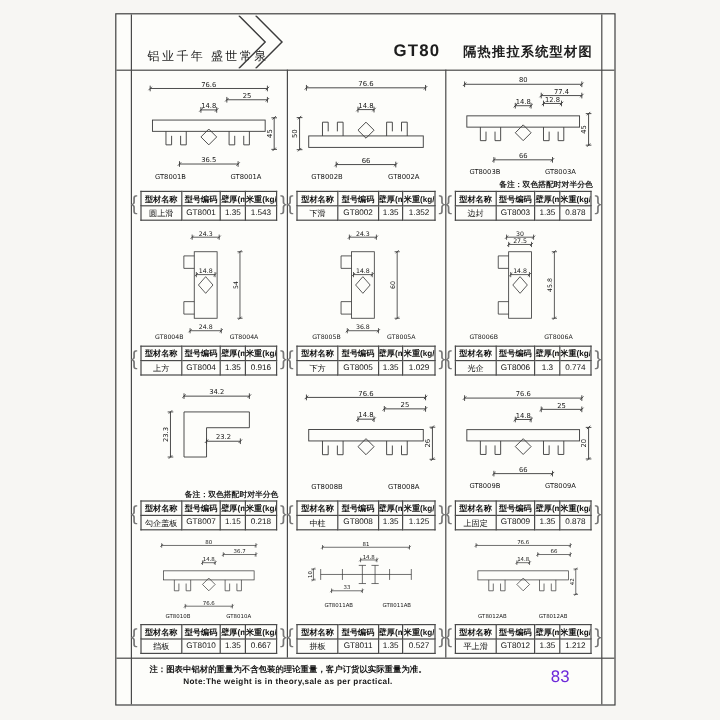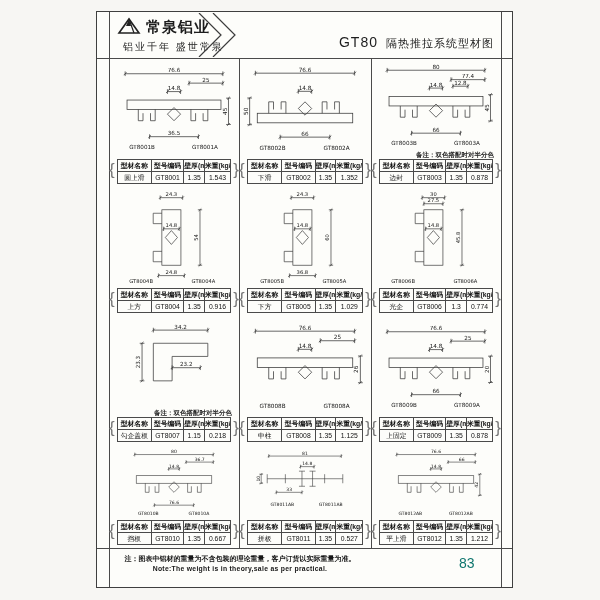--- a/index.html
+++ b/index.html
@@ -14,21 +14,21 @@
     background:#fdfdfa;border:1.5px solid #3f3f3f;box-sizing:border-box;
   }
   .vline{position:absolute;top:0;bottom:0;width:0;border-left:1px solid #4a4a4a;}
   .hline{position:absolute;left:0;right:0;height:0;border-top:1px solid #4a4a4a;}
   
   .hdr{position:absolute;left:0;top:0;right:0;height:46px;}
   .brand-row{position:absolute;left:20px;top:4px;display:flex;align-items:center;gap:5px;}
   .brand-name{font-size:15px;font-weight:bold;letter-spacing:1px;}
   .tagline{position:absolute;left:26px;top:28px;font-size:10px;font-weight:normal;letter-spacing:2px;}
   .chev{position:absolute;left:100px;top:1px;}
-  .title-wrap{position:absolute;right:18px;top:22px;display:flex;align-items:baseline;gap:8px;font-weight:normal;}
+  .title-wrap{position:absolute;right:18px;top:22px;display:flex;align-items:baseline;gap:19px;font-weight:bold;}
   .title-model{font-size:14px;letter-spacing:1px;}
   .title-text{font-size:11px;letter-spacing:1px;}
   
   .grid{
     position:absolute;left:12px;top:46px;width:392px;height:490px;
     display:grid;grid-template-columns:130px 132px 130px;
     grid-template-rows:129px 129px 129px 103px;
   }
   .cell{position:relative;display:flex;flex-direction:column;padding:2px 3px 3px 3px;box-sizing:border-box;}
   .draw{flex:1;min-height:0;display:flex;align-items:center;justify-content:center;}
@@ -41,38 +41,28 @@
   table.spec th,table.spec td{
     border:1px solid #4a4a4a;font-size:6.8px;text-align:center;
     height:11px;padding:0;white-space:nowrap;overflow:hidden;font-weight:600;color:#111;
   }
   table.spec td{font-weight:500;}
   .c-name{width:30%;} .c-code{width:29%;} .c-th{width:18%;} .c-wt{width:23%;}
   
   .footnote{position:absolute;left:12px;top:541px;width:262px;text-align:center;color:#161616;}
   .footnote .cn{font-size:7px;font-weight:700;line-height:11px;}
   .footnote .en{font-size:6.8px;font-weight:700;line-height:9px;letter-spacing:.3px;}
-  .pagenum{position:absolute;left:362px;top:543px;font-size:14px;color:#0f766e;}
+  .pagenum{position:absolute;left:362px;top:543px;font-size:14px;color:#6d28d9;}
 </style>
 </head>
 <body>
 
 <div class="sheet">
 
   <div class="hdr">
-    <div class="brand-row">
-      <span>
-        <svg width="24" height="19" viewBox="0 0 24 19">
-          <path d="M2,17 L22,17 L12,3 Z" fill="none" stroke="#222" stroke-width="1.6"></path>
-          <path d="M12,3 L17,17" stroke="#222" stroke-width="1.2" fill="none"></path>
-          <path d="M12,3 L9,10 L14,10 Z" fill="#222"></path>
-        </svg>
-      </span>
-      <span class="brand-name">常泉铝业</span>
-    </div>
     <div class="tagline">铝业千年  盛世常泉</div>
     <span class="chev">
       <svg width="52" height="44" viewBox="0 0 52 44">
         <polyline points="2,0 24,22 2,44" fill="none" stroke="#3c3c3c" stroke-width="1.2"></polyline>
         <polyline points="16,0 38,22 16,44" fill="none" stroke="#3c3c3c" stroke-width="1.2"></polyline>
       </svg>
     </span>
     <div class="title-wrap">
       <span class="title-model">GT80</span>
       <span class="title-text">隔热推拉系统型材图</span>

